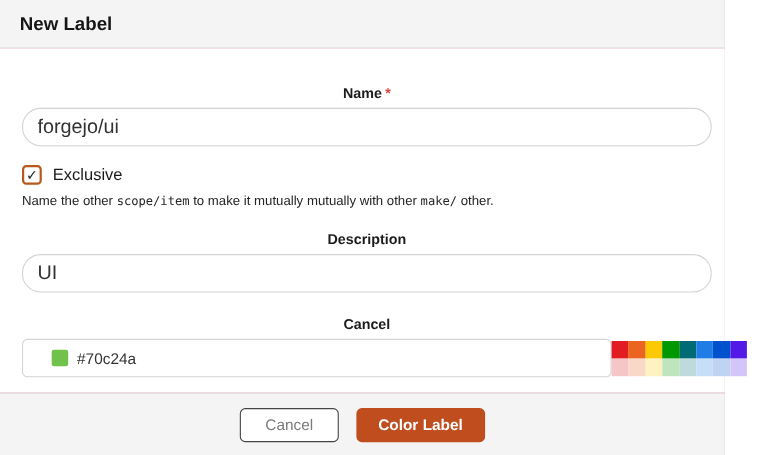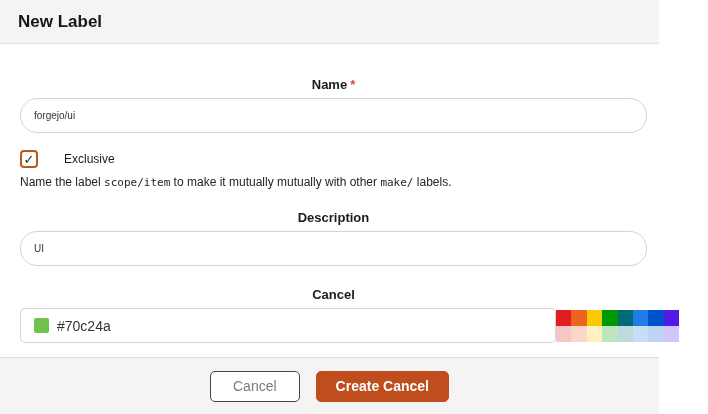--- a/index.html
+++ b/index.html
@@ -37,58 +37,58 @@
     margin-bottom: 6px;
     text-align: center;
   }
   .req { color: #d9473d; margin-left: 3px; font-weight: bold; }
   .text-input {
     display: block; width: 100%;
     height: 35px;
     border: 1px solid #d4d4d4; border-radius: 17px;
     background: #fff;
     padding: 0 13px;
-    font-size: 10px; color: #333;
+    font-size: 18px; color: #333;
     font-family: "Liberation Sans", "DejaVu Sans", sans-serif;
     outline: none;
   }
   .field-name { margin-bottom: 17px; }
 
   
   .checkbox-row { display: flex; align-items: center; margin-bottom: 7px; }
   .checkbox {
     width: 18px; height: 18px;
     border: 2px solid #b8581c; border-radius: 4px;
     background: #fff;
     display: inline-flex; align-items: center; justify-content: center;
     cursor: pointer;
   }
   .checkbox .check {
     font-size: 13px; font-weight: bold; color: #262626;
     line-height: 1; transform: translateY(-0.5px);
   }
-  .checkbox-label { font-size: 12px; color: #1b1b1b; margin-left: 26px; }
+  .checkbox-label { font-size: 15px; color: #1b1b1b; margin-left: 10px; }
   .help-text { font-size: 12px; color: #242424; margin-bottom: 21px; }
   .help-text .mono {
     font-family: "DejaVu Sans Mono", "Liberation Mono", monospace;
     font-size: 11px;
     text-align: right;
   }
 
   .field-description { margin-bottom: 21px; }
 
   
   .color-row { display: flex; align-items: flex-start; }
   .color-input-wrap {
     flex: 0 0 536px;
     height: 35px;
     border: 1px solid #d4d4d4; border-radius: 5px;
     background: #fff;
     display: flex; align-items: center;
-    padding: 0 13px;
+    padding: 0 26px;
   }
   .color-swatch {
     width: 15px; height: 15px; border-radius: 2px;
     flex: 0 0 15px; margin-right: 8px;
   }
   .color-input-wrap input {
     border: none; outline: none; width: 100%;
     font-size: 14px; color: #333;
     font-family: "Liberation Sans", "DejaVu Sans", sans-serif;
   }
@@ -147,21 +147,21 @@
       <label class="field-label"><span>Name</span><span class="req">*</span></label>
       <input class="text-input" type="text" value="forgejo/ui" style="">
     </div>
 
     <div class="checkbox-row">
       <span class="checkbox">
           <span class="check" style="visibility: visible;">✓</span>
         </span>
       <span class="checkbox-label">Exclusive</span>
     </div>
-    <p class="help-text"><span>Name the label </span><span class="mono">scope/item</span><span> to make it mutually mutually with other </span><span class="mono">make/</span><span> labels.</span></p>
+    <p class="help-text"><span>Name the other </span><span class="mono">scope/item</span><span> to make it mutually mutually with other </span><span class="mono">make/</span><span> other.</span></p>
 
     <div class="field field-description">
       <label class="field-label">Description</label>
       <input class="text-input" type="text" value="UI" style="">
     </div>
 
     <div class="field">
       <label class="field-label">Cancel</label>
       <div class="color-row">
         <div class="color-input-wrap">
@@ -186,16 +186,16 @@
             <div class="swatch" style="background: rgb(191, 212, 242);"></div>
             <div class="swatch" style="background: rgb(212, 197, 249);"></div>
           </div>
       </div>
     </div>
 
   </div>
 
   <div class="modal-footer">
     <button class="btn btn-cancel">Cancel</button>
-    <button class="btn btn-create">Create Cancel</button>
+    <button class="btn btn-create">Color Label</button>
   </div>
 
 </div>
 
 </body></html>

